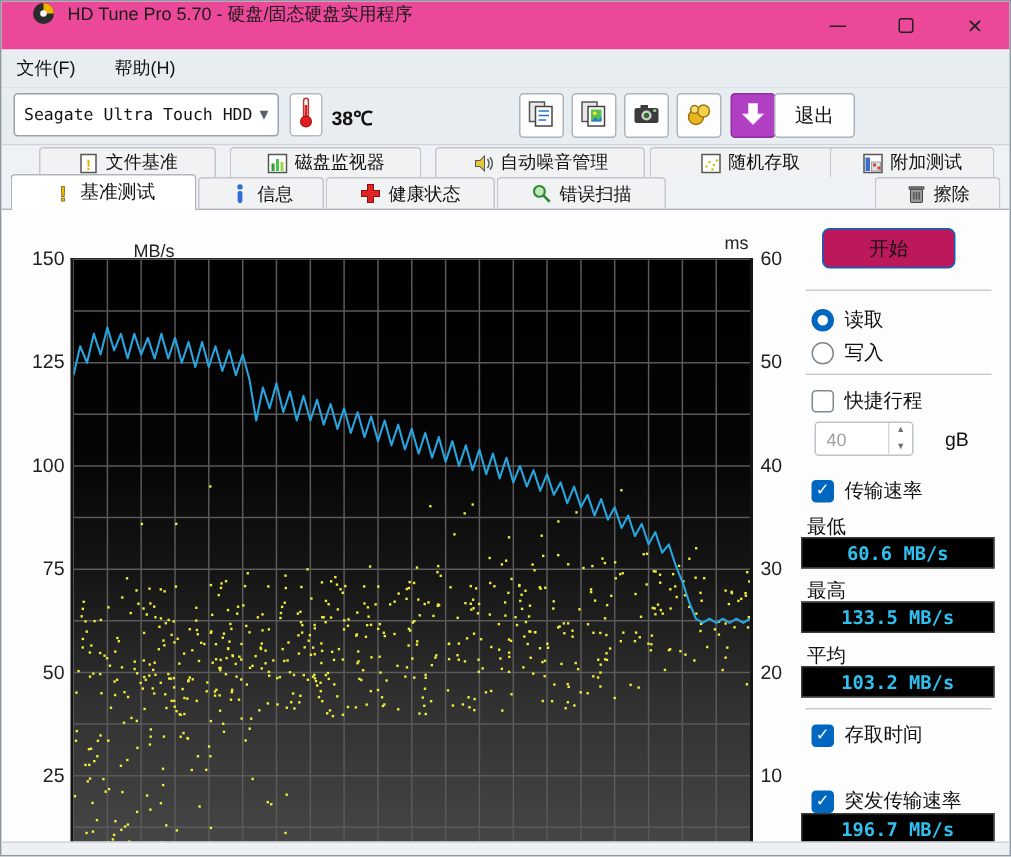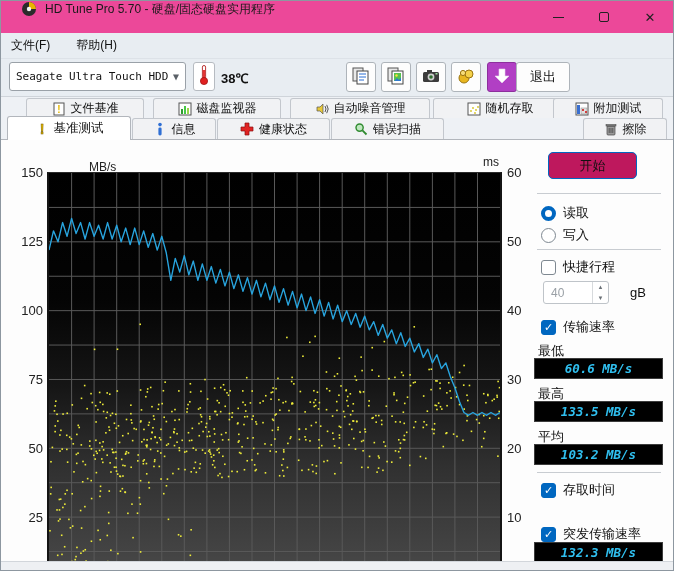--- a/index.html
+++ b/index.html
@@ -78,21 +78,21 @@
     border:1px solid #bfc4c9; border-radius:3px; display:flex; }
   .spinner .sval { flex:1; display:flex; align-items:center; padding-left:7px; color:#9aa0a6; font-size:12px; }
   .spinner .arrows { width:16px; display:flex; flex-direction:column; border-left:1px solid #d7dadd; }
   .spinner .arrows span { flex:1; display:flex; align-items:center; justify-content:center;
     font-size:6px; color:#6a7076; }
   .unit { position:absolute; left:629px; top:284px; font-size:13px; }
   .statlabel { position:absolute; left:537px; font-size:13px; }
   .lcd { position:absolute; left:533px; width:129px; height:21px; background:#000;
     border:1px solid #3c3c3c; display:flex; align-items:center; justify-content:center;
     font-family:"DejaVu Sans Mono", monospace; font-weight:bold; font-size:12.5px; }
-  .lcd.cyan { color:#30c0f0;font-style:italic; }
+  .lcd.cyan { color:#30c0f0; }
   .lcd.yellow { color:#f2ef06; }
 </style>
 </head>
 <body>
 
 <div class="win">
 
   <div class="titlebar">
     <span class="appicon">
       <svg viewBox="0 0 16 16" width="16" height="16">
@@ -1011,16 +1011,16 @@
 
   <div class="row" style="top:480px">
     <span class="cb on">✓</span>
     <span>存取时间</span>
   </div>
 
   <div class="row" style="top:524px">
     <span class="cb on">✓</span>
     <span>突发传输速率</span>
   </div>
-  <div class="lcd cyan" style="top:541px">132.3 MB/s</div>
+  <div class="lcd cyan" style="top:541px">196.7 MB/s</div>
 
   <div class="statusbar"></div>
 </div>
 
 </body></html>

